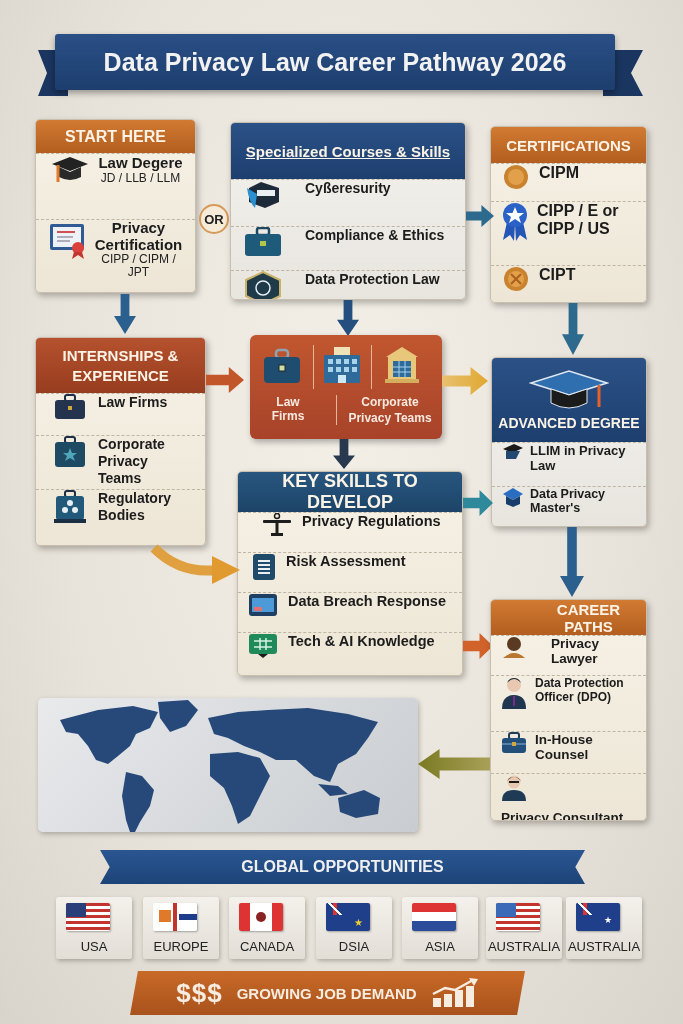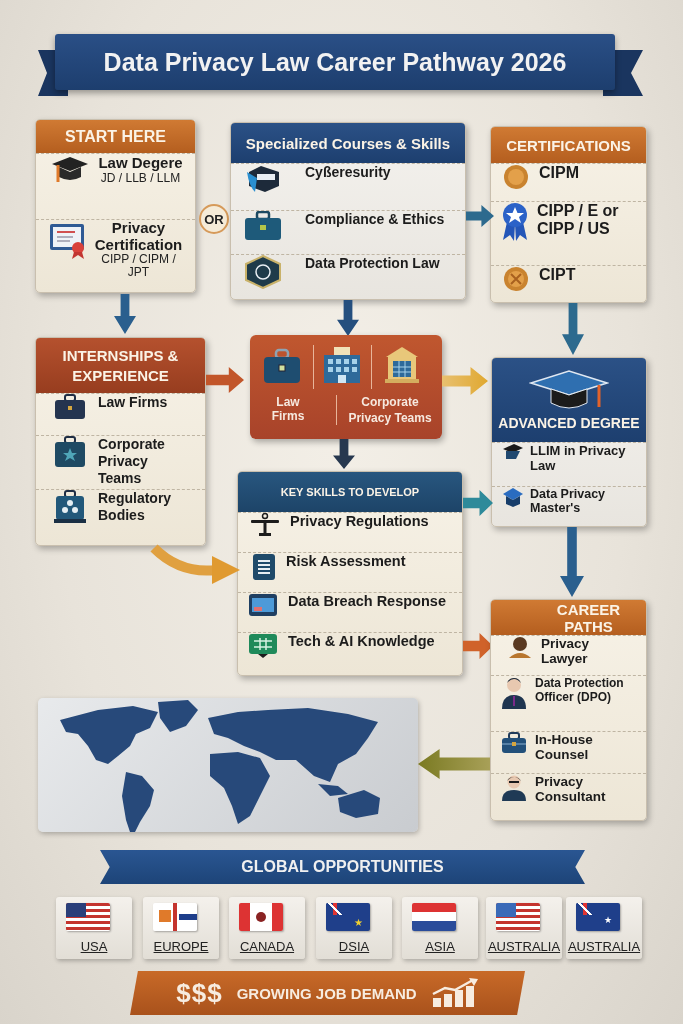--- a/index.html
+++ b/index.html
@@ -44,21 +44,21 @@
   .icon { flex: 0 0 auto; display: flex; align-items: center; justify-content: center; }
   .sub { font-weight: normal; font-size: 12px; color: #222; display: block; }
 
   .flag-card {
     position: absolute; top: 897px; width: 76px; height: 62px;
     background: linear-gradient(#f4f1ec, #e2ded6);
     border-radius: 3px; box-shadow: 1px 2px 4px rgba(0,0,0,0.25);
   }
   .flag-card .lbl {
     position: absolute; bottom: 5px; left: 0; right: 0; text-align: center;
-    font-size: 13px; color: #222; text-decoration: underline;
+    font-size: 13px; color: #222;
   }
   .flag { position: absolute; top: 6px; left: 10px; width: 44px; height: 28px; border-radius: 2px; overflow: hidden; box-shadow: 1px 1px 2px rgba(0,0,0,0.3); }
 </style>
 </head>
 <body>
 
 <div class="ribbon-tail" style="left:38px;top:50px;width:30px;height:46px;clip-path:polygon(0 0,100% 0,100% 100%,0 100%,30% 50%);background:#1a355f;"></div>
 <div class="ribbon-tail" style="left:603px;top:50px;width:40px;height:46px;clip-path:polygon(0 0,100% 0,70% 50%,100% 100%,0 100%);background:#1a355f;"></div>
 <div class="abs title-ribbon">Data Privacy Law Career Pathway 2026</div>
 
@@ -91,21 +91,21 @@
     </span>
     <span style="text-align:center;flex:1;line-height:1.1;">
       <span style="font-size:15px;display:block;">Privacy Certification</span>
       <span class="sub">CIPP / CIPM / JPT</span>
     </span>
   </div>
 </div>
 <div class="abs" style="left:199px;top:204px;width:30px;height:30px;border-radius:50%;background:#f5ebd8;border:2px solid #d69a5a;font-size:13px;font-weight:bold;display:flex;align-items:center;justify-content:center;color:#222;">OR</div>
 
 <div class="card" style="left:230px;top:122px;width:236px;height:178px;background:linear-gradient(#f4f2ee,#e8e5df);">
-  <div class="card-head navy" style="height:40px;font-size:15px;">Specialized Courses &amp; Skills</div>
+  <div class="card-head navy" style="height:56px;font-size:15px;text-decoration:underline;">Specialized Courses &amp; Skills</div>
   <div class="row" style="height:47px;gap:22px;font-size:14px;">
     <span class="icon">
       <svg width="40" height="30" viewBox="0 0 40 30">
           <path d="M6 8 l12 -6 l18 6 v14 l-14 6 l-16 -6z" fill="#1d2a3a"></path>
           <path d="M4 8 q2 14 8 20 l2 -14z" fill="#2a8fd0"></path>
           <rect x="14" y="10" width="18" height="6" fill="#e9eef3"></rect>
         </svg>
     </span>
     <span>Cyßeresurity</span>
   </div>
@@ -279,22 +279,22 @@
       <svg width="22" height="20" viewBox="0 0 22 20">
           <polygon points="1,7 11,1 21,7 11,13" fill="#2a6cc0"></polygon>
           <path d="M4 9 v8 l7 3 l7 -3 v-8 l-7 4z" fill="#173d6a"></path>
         </svg>
     </span>
     <span style="font-size:12.5px;">Data Privacy Master's</span>
   </div>
 </div>
 
 <div class="card" style="left:237px;top:471px;width:226px;height:205px;">
-  <div class="card-head" style="height:40px;font-size:11px;background:linear-gradient(#28567f,#1d4468);">KEY SKILLS TO DEVELOP</div>
-  <div class="row" style="height:40px;gap:10px;padding-left:12px;font-size:14.5px;">
+  <div class="card-head" style="height:40px;font-size:18px;background:linear-gradient(#28567f,#1d4468);">KEY SKILLS TO DEVELOP</div>
+  <div class="row" style="height:40px;gap:10px;padding-left:24px;font-size:14.5px;">
     <span class="icon">
       <svg width="30" height="24" viewBox="0 0 30 24">
           <circle cx="15" cy="3" r="2.5" fill="none" stroke="#1c1c1c" stroke-width="1.5"></circle>
           <rect x="1" y="7" width="28" height="3" rx="1" fill="#1c1c1c"></rect>
           <rect x="13.5" y="10" width="3" height="11" fill="#1c1c1c"></rect>
           <rect x="9" y="20" width="12" height="3" fill="#1c1c1c"></rect>
         </svg>
     </span>
     <span>Privacy Regulations</span>
   </div>
@@ -345,21 +345,21 @@
 </svg>
 
 <div class="abs" style="left:463px;top:490px;width:30px;height:26px;clip-path:polygon(0 30%,55% 30%,55% 0,100% 50%,55% 100%,55% 70%,0 70%);background:#2e8a9a;"></div>
 
 <div class="abs" style="left:463px;top:633px;width:30px;height:26px;clip-path:polygon(0 30%,55% 30%,55% 0,100% 50%,55% 100%,55% 70%,0 70%);background:#d0622a;"></div>
 
 <div class="abs" style="left:560px;top:527px;width:24px;height:70px;clip-path:polygon(30% 0,70% 0,70% 70%,100% 70%,50% 100%,0 70%,30% 70%);background:#2a5f8e;"></div>
 
 <div class="card" style="left:490px;top:599px;width:157px;height:222px;">
   <div class="card-head orange" style="height:35px;font-size:15px;padding-left:40px;">CAREER PATHS</div>
-  <div class="row" style="height:40px;gap:8px;padding-left:16px;font-size:13.5px;">
+  <div class="row" style="height:40px;gap:24px;padding-left:10px;font-size:13.5px;">
     <span class="icon">
       <svg width="26" height="24" viewBox="0 0 26 24">
           <ellipse cx="13" cy="8" rx="7" ry="7" fill="#5a3a22"></ellipse>
           <path d="M2 22 q11 -10 22 0z" fill="#b8762e"></path>
         </svg>
     </span>
     <span>Privacy Lawyer</span>
   </div>
   <div class="row" style="height:56px;gap:8px;padding-left:10px;font-size:12px;">
     <span class="icon">
@@ -376,21 +376,21 @@
     <span class="icon">
       <svg width="26" height="22" viewBox="0 0 26 22">
           <rect x="8" y="1" width="10" height="6" rx="2" fill="none" stroke="#1f3a5a" stroke-width="2"></rect>
           <rect x="1" y="6" width="24" height="15" rx="3" fill="#22507a"></rect>
           <line x1="1" y1="12" x2="25" y2="12" stroke="#8ab0d0" stroke-width="1"></line>
           <rect x="11" y="10" width="4" height="4" fill="#d4a640"></rect>
         </svg>
     </span>
     <span>In-House Counsel</span>
   </div>
-  <div class="row" style="height:42px;gap:8px;padding-left:10px;font-size:13.5px;">
+  <div class="row" style="height:42px;gap:8px;padding-left:10px;font-size:13.5px;flex-direction:column;">
     <span class="icon">
       <svg width="26" height="28" viewBox="0 0 26 28">
           <circle cx="13" cy="8" r="6.5" fill="#e8c8b0"></circle>
           <path d="M6 7 q7 -8 14 0 q-2 -4 -7 -4 q-5 0 -7 4z" fill="#2a2a2a"></path>
           <rect x="8" y="7" width="10" height="2" fill="#1a1a1a"></rect>
           <path d="M1 27 q0 -11 12 -11 q12 0 12 11z" fill="#1f3a55"></path>
         </svg>
     </span>
     <span>Privacy Consultant</span>
   </div>

